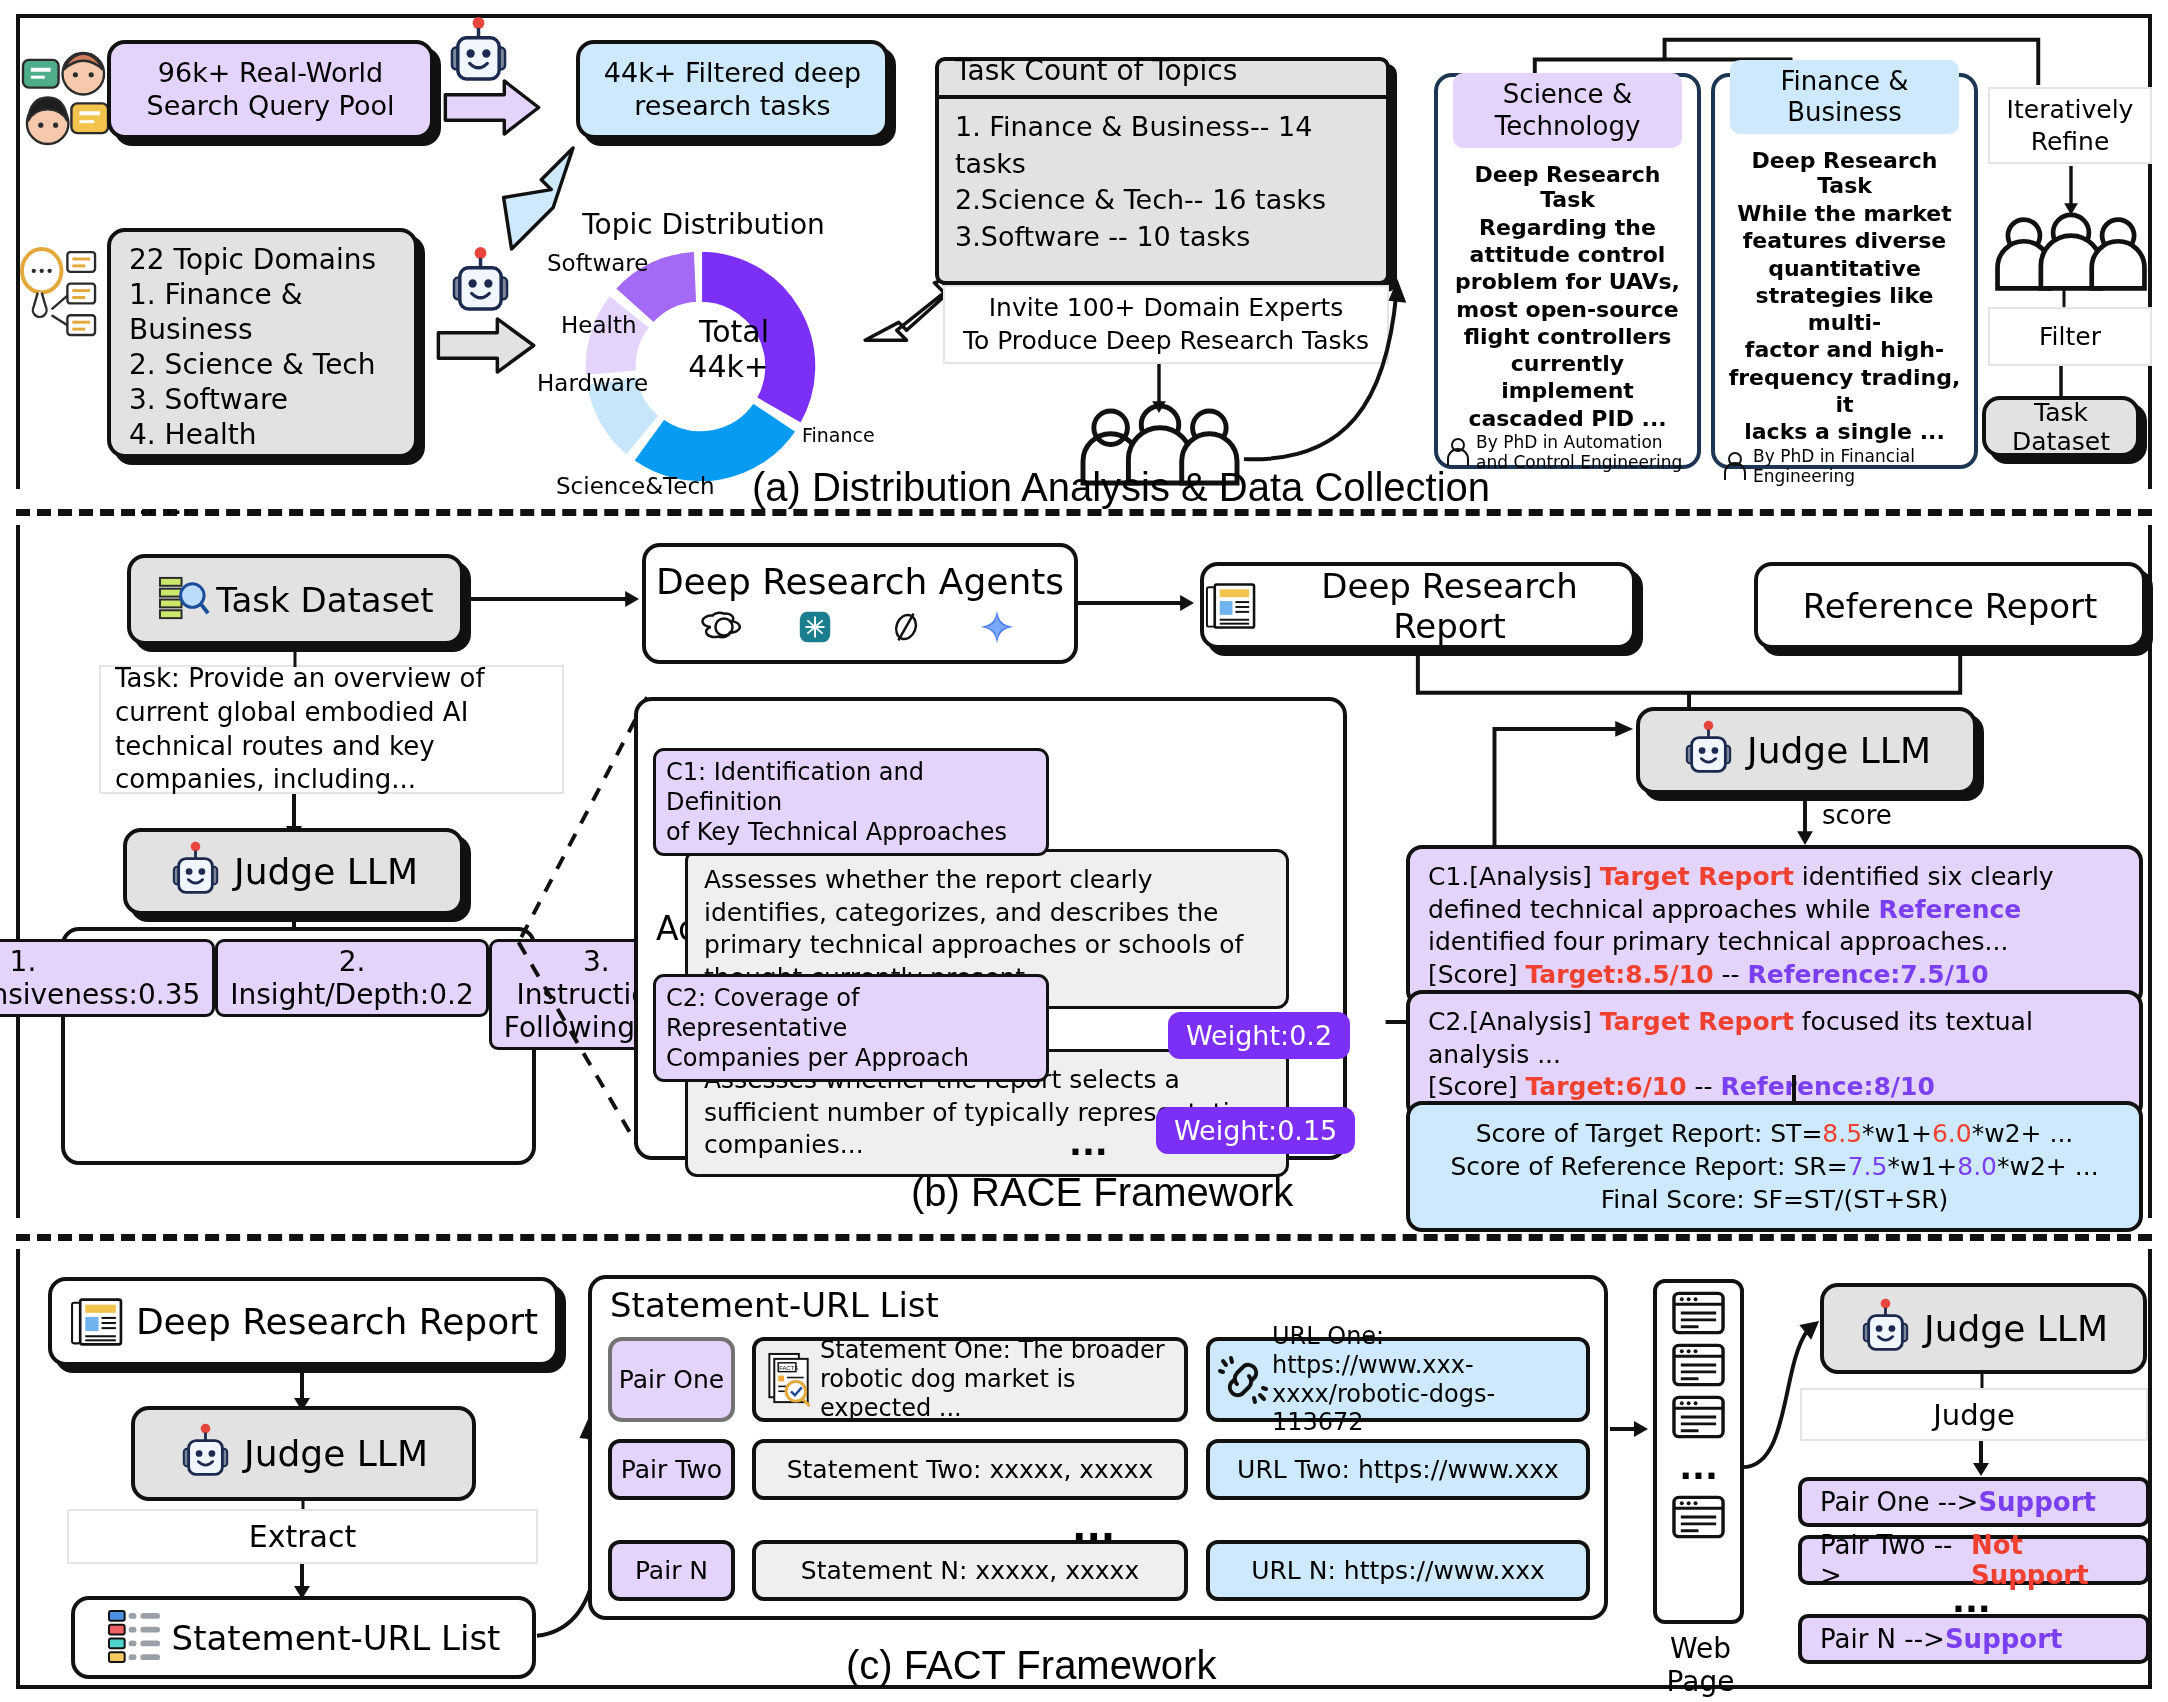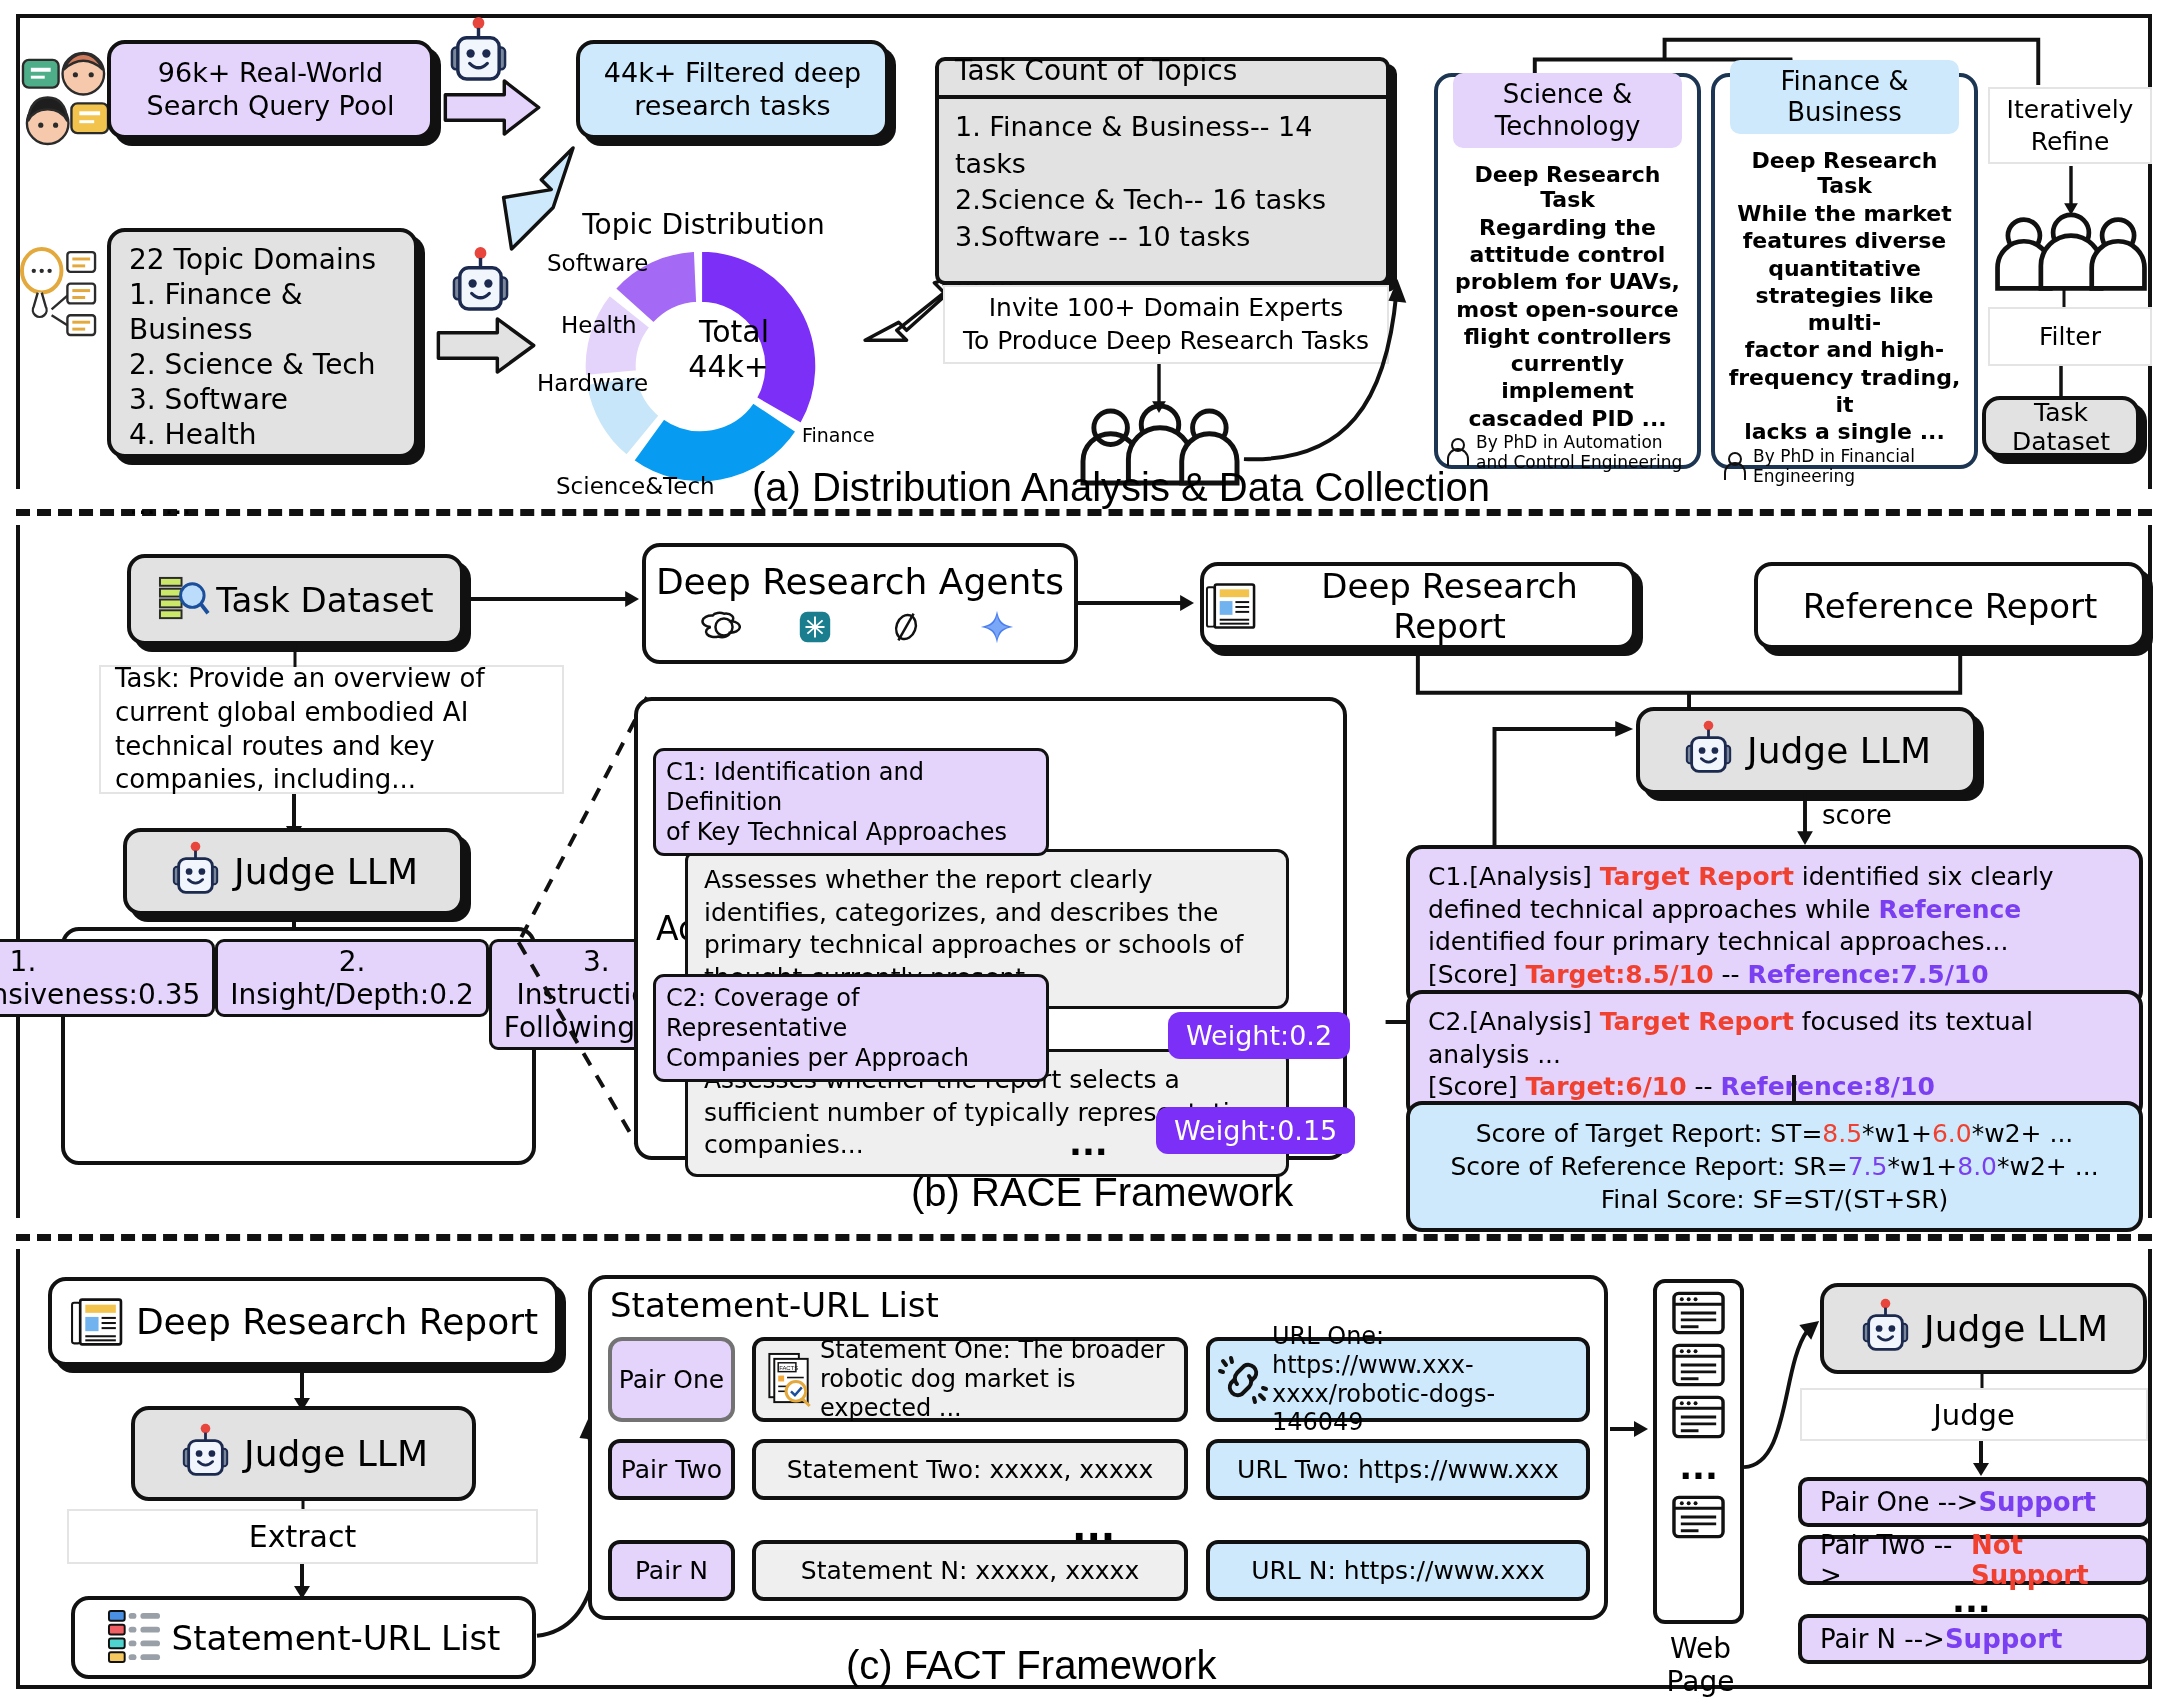--- a/index.html
+++ b/index.html
@@ -574,21 +574,21 @@
         <path d="M17 27 a8 8 0 0 1 0 -11 l7 -7 a8 8 0 0 1 11 11 l-3 3"></path>
         <path d="M29 19 a8 8 0 0 1 0 11 l-7 7 a8 8 0 0 1 -11 -11 l3 -3"></path>
         <line x1="6" y1="8" x2="3" y2="4"></line>
           <line x1="12" y1="5" x2="11" y2="1"></line>
           <line x1="3" y1="15" x2="0" y2="14"></line>
         <line x1="40" y1="38" x2="44" y2="42"></line>
           <line x1="34" y1="41" x2="35" y2="45"></line>
           <line x1="43" y1="31" x2="46" y2="32"></line>
       </g>
     </svg>
-    <span>URL One: https://www.xxx-xxxx/robotic-dogs-146049</span>
+    <span>URL One: https://www.xxx-xxxx/robotic-dogs-113672</span>
   </div>
 
   <div class="abs" style="left:608px;top:1439px;width:127px;height:61px;background:#e4d4fb;border:4px solid #111;border-radius:12px;display:flex;align-items:center;justify-content:center;font-size:25px;">Pair Two</div>
   <div class="abs" style="left:752px;top:1439px;width:436px;height:61px;background:#efefef;border:4px solid #111;border-radius:12px;display:flex;align-items:center;justify-content:center;font-size:25px;">Statement Two: xxxxx, xxxxx</div>
   <div class="abs" style="left:1206px;top:1439px;width:384px;height:61px;background:#cde9fb;border:4px solid #111;border-radius:12px;display:flex;align-items:center;justify-content:center;font-size:25px;">URL Two: https://www.xxx</div>
 
   <div class="abs" style="left:1072px;top:1505px;font-size:38px;font-weight:bold;">...</div>
 
   <div class="abs" style="left:608px;top:1540px;width:127px;height:61px;background:#e4d4fb;border:4px solid #111;border-radius:12px;display:flex;align-items:center;justify-content:center;font-size:25px;">Pair N</div>
   <div class="abs" style="left:752px;top:1540px;width:436px;height:61px;background:#efefef;border:4px solid #111;border-radius:12px;display:flex;align-items:center;justify-content:center;font-size:25px;">Statement N: xxxxx, xxxxx</div>

